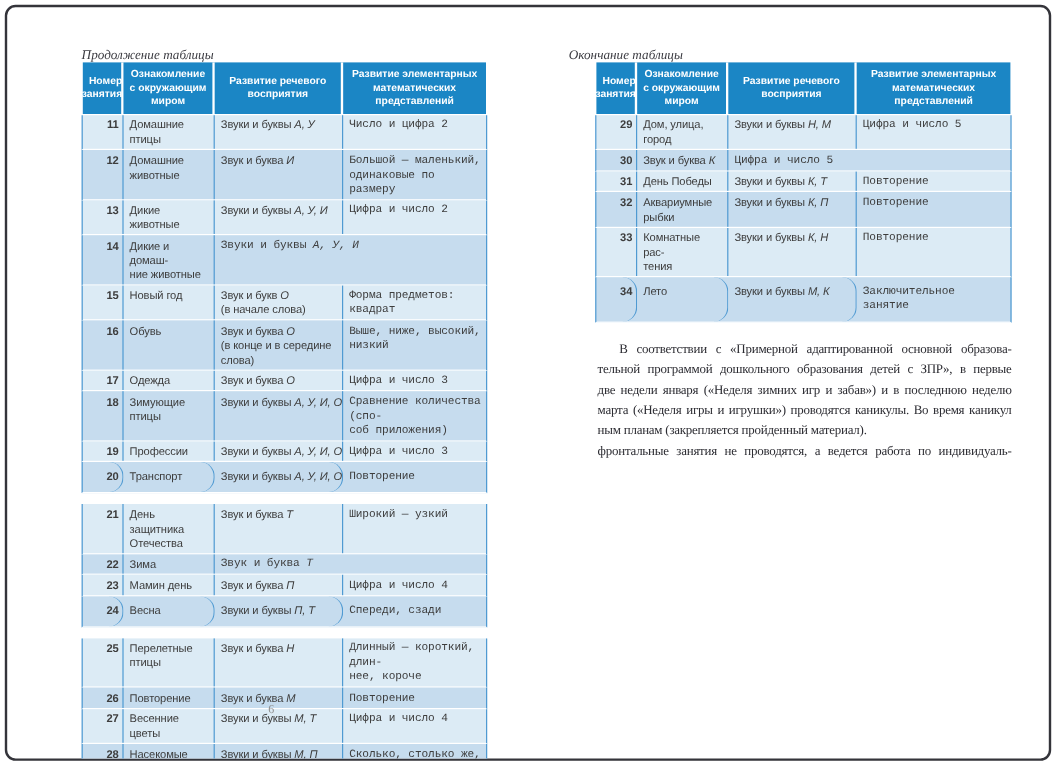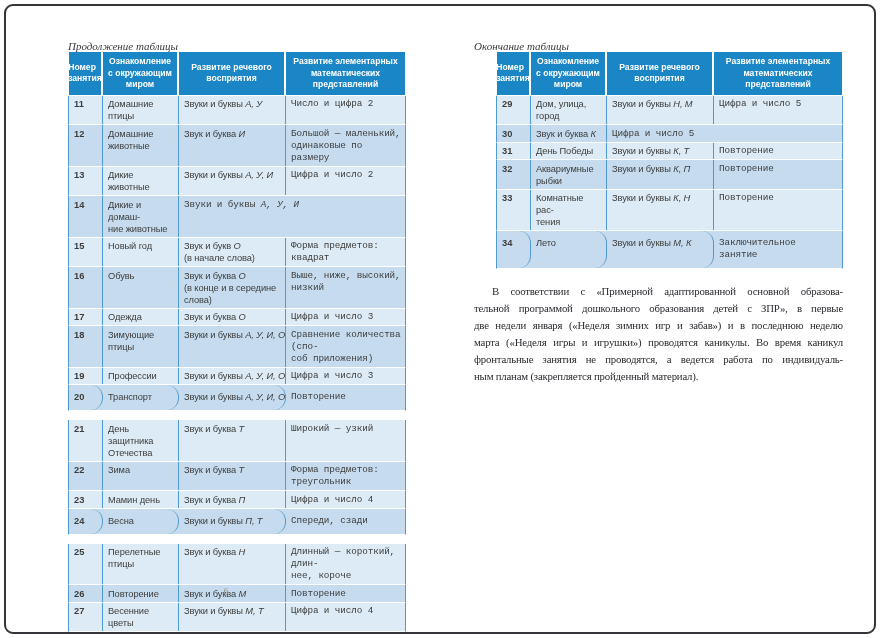--- a/index.html
+++ b/index.html
@@ -10,29 +10,29 @@
   .page-right{left:468px;width:369px;}
   .caption{font:italic 11px "Liberation Serif",serif;color:var(--caption_text,#3a3a40);text-align:left;margin:2px 2px 0 0;}
   .tablewrap{width:100%;}
   .page-right .tablewrap{width:347px;margin-left:22px;}
   .trow{display:grid;grid-template-columns:34px 76px 107px 1fr;border-bottom:1.5px solid #fff;border-left:1px solid var(--grid_line,#4f9ad2);border-right:1px solid var(--grid_line,#4f9ad2);}
   .thead{border-left:1px solid transparent;border-right:1px solid transparent;}
   .hcell{background:var(--header_bg,#1b86c5);color:var(--header_text,#fff);font-weight:bold;font-size:8.6px;line-height:11.5px;text-align:center;padding:4px 2px;white-space:pre-line;display:flex;align-items:center;justify-content:center;border-right:2px solid #fff;}
   .hcell:last-child{border-right:none;}
   .cell{font-size:9.3px;line-height:12px;letter-spacing:-0.1px;color:var(--text,#3d3d3d);padding:2.5px 3px 2px 5px;white-space:pre-line;border-right:1px solid var(--grid_line,#4f9ad2);}
   .cell:last-child{border-right:none;font-family:Liberation Mono, monospace;}
-  .c1{text-align:left;font-weight:bold;letter-spacing:0;}
+  .c1{text-align:right;font-weight:bold;letter-spacing:0;}
   .light{background:var(--row_light,#dcebf5);}
   .dark{background:var(--row_dark,#c6dcee);}
   .tall .cell{padding-top:6px;padding-bottom:7px;border-radius:12px;}
   .tgap{height:9px;}
   .cell .fl{white-space:nowrap;}
   .cell i{font-style:italic;}
   .para{margin-top:14px;}
-  .pline{font:10.8px/17px "Liberation Serif",serif;letter-spacing:-0.2px;color:var(--paragraph_text,#2c2c32);text-align:justify;text-align-last:justify;}
+  .pline{font:10.8px/17px "Liberation Serif",serif;letter-spacing:-0.2px;color:var(--paragraph_text,#2c2c32);text-align:justify;text-align-last:justify;margin-left:24px;}
   .pline.first{text-indent:18px;}
   .pline.last{text-align-last:left;}
   .pagenum{position:absolute;left:50px;top:580px;width:340px;text-align:center;font:10px "Liberation Serif",serif;color:var(--page_number,#8f8f8f);}
 </style>
 </head>
 <body>
 
 <div class="frame">
 
   <section class="page page-left">
@@ -121,22 +121,20 @@
           <div class="cell c1">21</div>
           <div class="cell c2">День защитника
 Отечества</div>
           <div class="cell c3"><span class="fl">Звук и буква <i>Т</i></span></div>
           <div class="cell c4">Широкий — узкий</div>
         </div>
         <div class="trow dark">
           <div class="cell c1">22</div>
           <div class="cell c2">Зима</div>
           <div class="cell c3"><span class="fl">Звук и буква <i>Т</i></span></div>
-          <div class="cell c4">Форма предметов:
-треугольник</div>
         </div>
         <div class="trow light">
           <div class="cell c1">23</div>
           <div class="cell c2">Мамин день</div>
           <div class="cell c3"><span class="fl">Звук и буква <i>П</i></span></div>
           <div class="cell c4">Цифра и число 4</div>
         </div>
         <div class="trow dark tall">
           <div class="cell c1">24</div>
           <div class="cell c2">Весна</div>
@@ -226,20 +224,20 @@
           <div class="cell c2">Лето</div>
           <div class="cell c3"><span class="fl">Звуки и буквы <i>М, К</i></span></div>
           <div class="cell c4">Заключительное занятие</div>
         </div>
       </div>
     <div class="para" id="paragraph">
         <div class="pline first">В соответствии с «Примерной адаптированной основной образова-</div>
         <div class="pline">тельной программой дошкольного образования детей с ЗПР», в первые</div>
         <div class="pline">две недели января («Неделя зимних игр и забав») и в последнюю неделю</div>
         <div class="pline">марта («Неделя игры и игрушки») проводятся каникулы. Во время каникул</div>
+        <div class="pline last">ным планам (закрепляется пройденный материал).</div>
         <div class="pline">фронтальные занятия не проводятся, а ведется работа по индивидуаль-</div>
-        <div class="pline last">ным планам (закрепляется пройденный материал).</div>
       </div>
   </section>
 
   <div class="pagenum">6</div>
 
 </div>
 
 </body></html>

